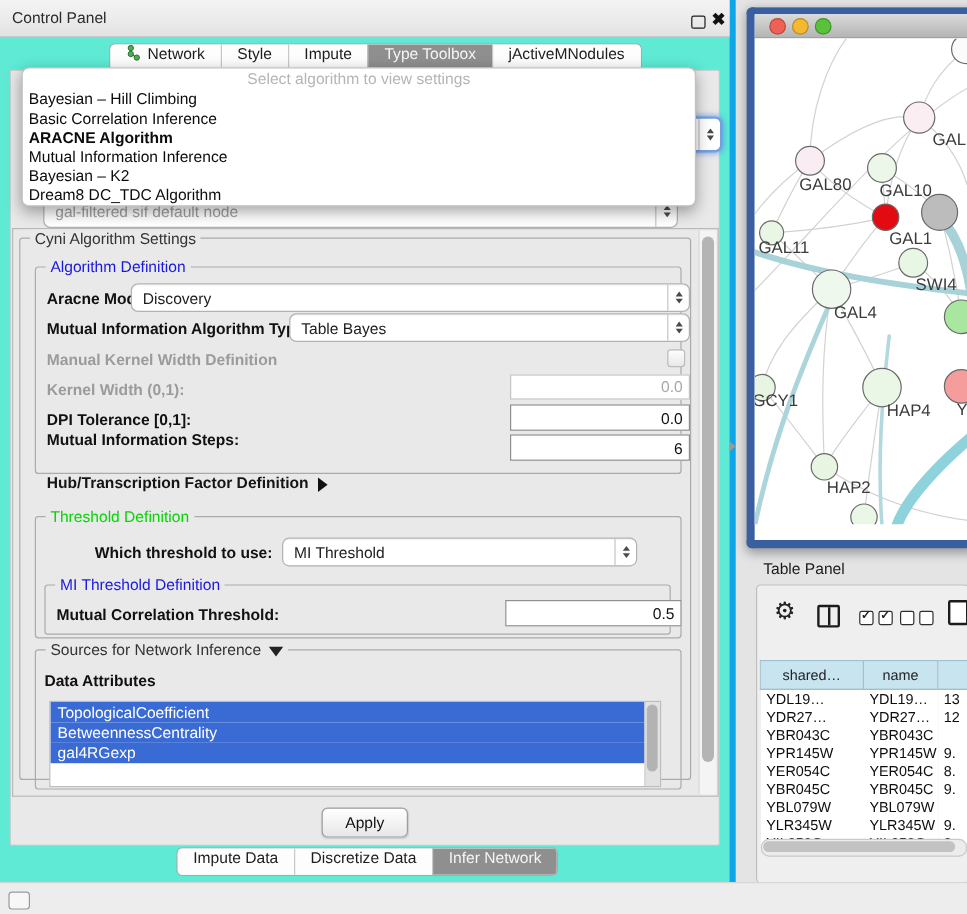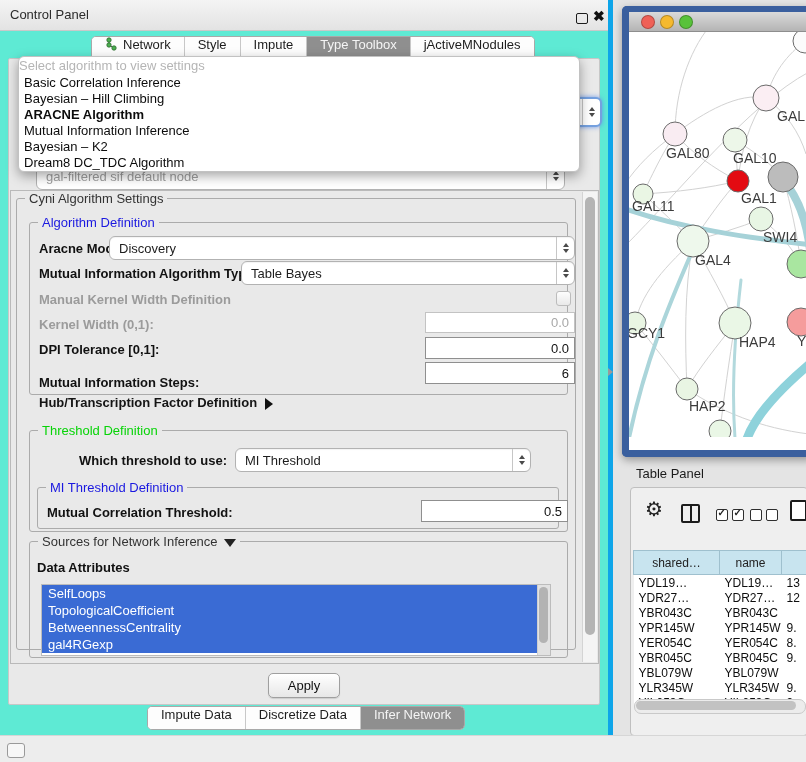--- a/index.html
+++ b/index.html
@@ -43,21 +43,21 @@
   .combo.ghost .combo-val{color:#a0a0a0;}
   .combo.focusring{border:2px solid #74a0df;box-shadow:0 0 5px rgba(90,140,230,.85);}
 
   
   #bg-combo{left:36px;top:162px;width:527px;height:26px;z-index:1;}
   #bg-combo-right{left:470px;top:97px;width:128px;height:26px;z-index:1;}
 
   
   #algo-dropdown{left:18px;top:56px;width:560px;height:114px;background:#fff;z-index:5;
       border:1px solid #c2c2c2;border-radius:6px;box-shadow:0 4px 12px rgba(0,0,0,.35);overflow:hidden;}
-  #dd-placeholder{height:17px;text-align:left;color:#b5b5b5;font-size:13px;padding-top:1px;}
+  #dd-placeholder{height:17px;text-align:center;color:#b5b5b5;font-size:13px;padding-top:1px;}
   .dd-item{height:16px;line-height:16px;padding-left:5px;font-size:13px;color:#0c0c0c;white-space:nowrap;}
   .dd-item.dd-bold{font-weight:bold;}
 
   
   #settings-panel{left:10px;top:190px;width:587px;height:472px;background:#e9e9e9;
       border:1px solid #b9b9b9;overflow:hidden;}
   #settings-scrollbar{position:absolute;right:1px;top:1px;bottom:1px;width:14px;background:#f4f4f4;border-left:1px solid #d4d4d4;}
   #settings-thumb{position:absolute;left:2px;top:5px;width:10px;height:438px;background:#b4b4b4;border-radius:5px;}
 
   .grp{position:absolute;border:1px solid #ababab;border-radius:3px;}
@@ -177,22 +177,22 @@
   <div id="bg-combo" class="abs combo ghost">
     <div class="combo-val">gal-filtered sif default node</div>
     <div class="stepper">
         <span class="arr-up"></span>
         <span class="arr-dn"></span>
       </div>
   </div>
 
   <div id="algo-dropdown" class="abs">
     <div id="dd-placeholder">Select algorithm to view settings</div>
+    <div class="dd-item">Bayesian – Hill Climbing</div>
     <div class="dd-item">Basic Correlation Inference</div>
-    <div class="dd-item">Bayesian – Hill Climbing</div>
     <div class="dd-item dd-bold">ARACNE Algorithm</div>
     <div class="dd-item">Mutual Information Inference</div>
     <div class="dd-item">Bayesian – K2</div>
     <div class="dd-item">Dream8 DC_TDC Algorithm</div>
   </div>
 
   <div id="settings-panel" class="abs">
 
     <div class="grp" style="left:5px;top:7px;width:558px;height:450px;">
       <span class="grp-title">Cyni Algorithm Settings</span>
@@ -222,21 +222,21 @@
 
     <div class="lbl dis" style="left:28px;top:101px;">Manual Kernel Width Definition</div>
     <div class="cbox" style="left:545px;top:100px;"></div>
 
     <div class="lbl dis" style="left:28px;top:126px;">Kernel Width (0,1):</div>
     <div class="tfield dis" style="left:414px;top:121px;width:143px;height:19px;">0.0</div>
 
     <div class="lbl" style="left:28px;top:151px;">DPI Tolerance [0,1]:</div>
     <div class="tfield" style="left:414px;top:146px;width:143px;height:20px;">0.0</div>
 
-    <div class="lbl" style="left:28px;top:184px;">Mutual Information Steps:</div>
+    <div class="lbl" style="left:28px;top:168px;">Mutual Information Steps:</div>
     <div class="tfield" style="left:414px;top:171px;width:143px;height:20px;">6</div>
 
     <div class="lbl" style="left:28px;top:204px;font-weight:bold;color:#151515;">
       <span>Hub/Transcription Factor Definition</span><span class="tri-right"></span>
     </div>
 
     <div class="grp" style="left:18px;top:239px;width:537px;height:100px;">
       <span class="grp-title green">Threshold Definition</span>
     </div>
 
@@ -256,21 +256,20 @@
     <div class="tfield" style="left:410px;top:309px;width:140px;height:20px;">0.5</div>
 
     <div class="grp" style="left:18px;top:350px;width:537px;height:115px;">
       <span class="grp-title">
         <span>Sources for Network Inference</span><span class="tri-down"></span>
       </span>
     </div>
     <div class="lbl" style="left:26px;top:369px;">Data Attributes</div>
 
     <div id="attr-list">
-      <div class="attr-item">SelfLoops</div>
       <div class="attr-item">TopologicalCoefficient</div>
       <div class="attr-item">BetweennessCentrality</div>
       <div class="attr-item">gal4RGexp</div>
       <div id="attr-scrollbar">
           <div id="attr-thumb"></div>
         </div>
     </div>
 
     <div id="settings-scrollbar">
         <div id="settings-thumb"></div>

